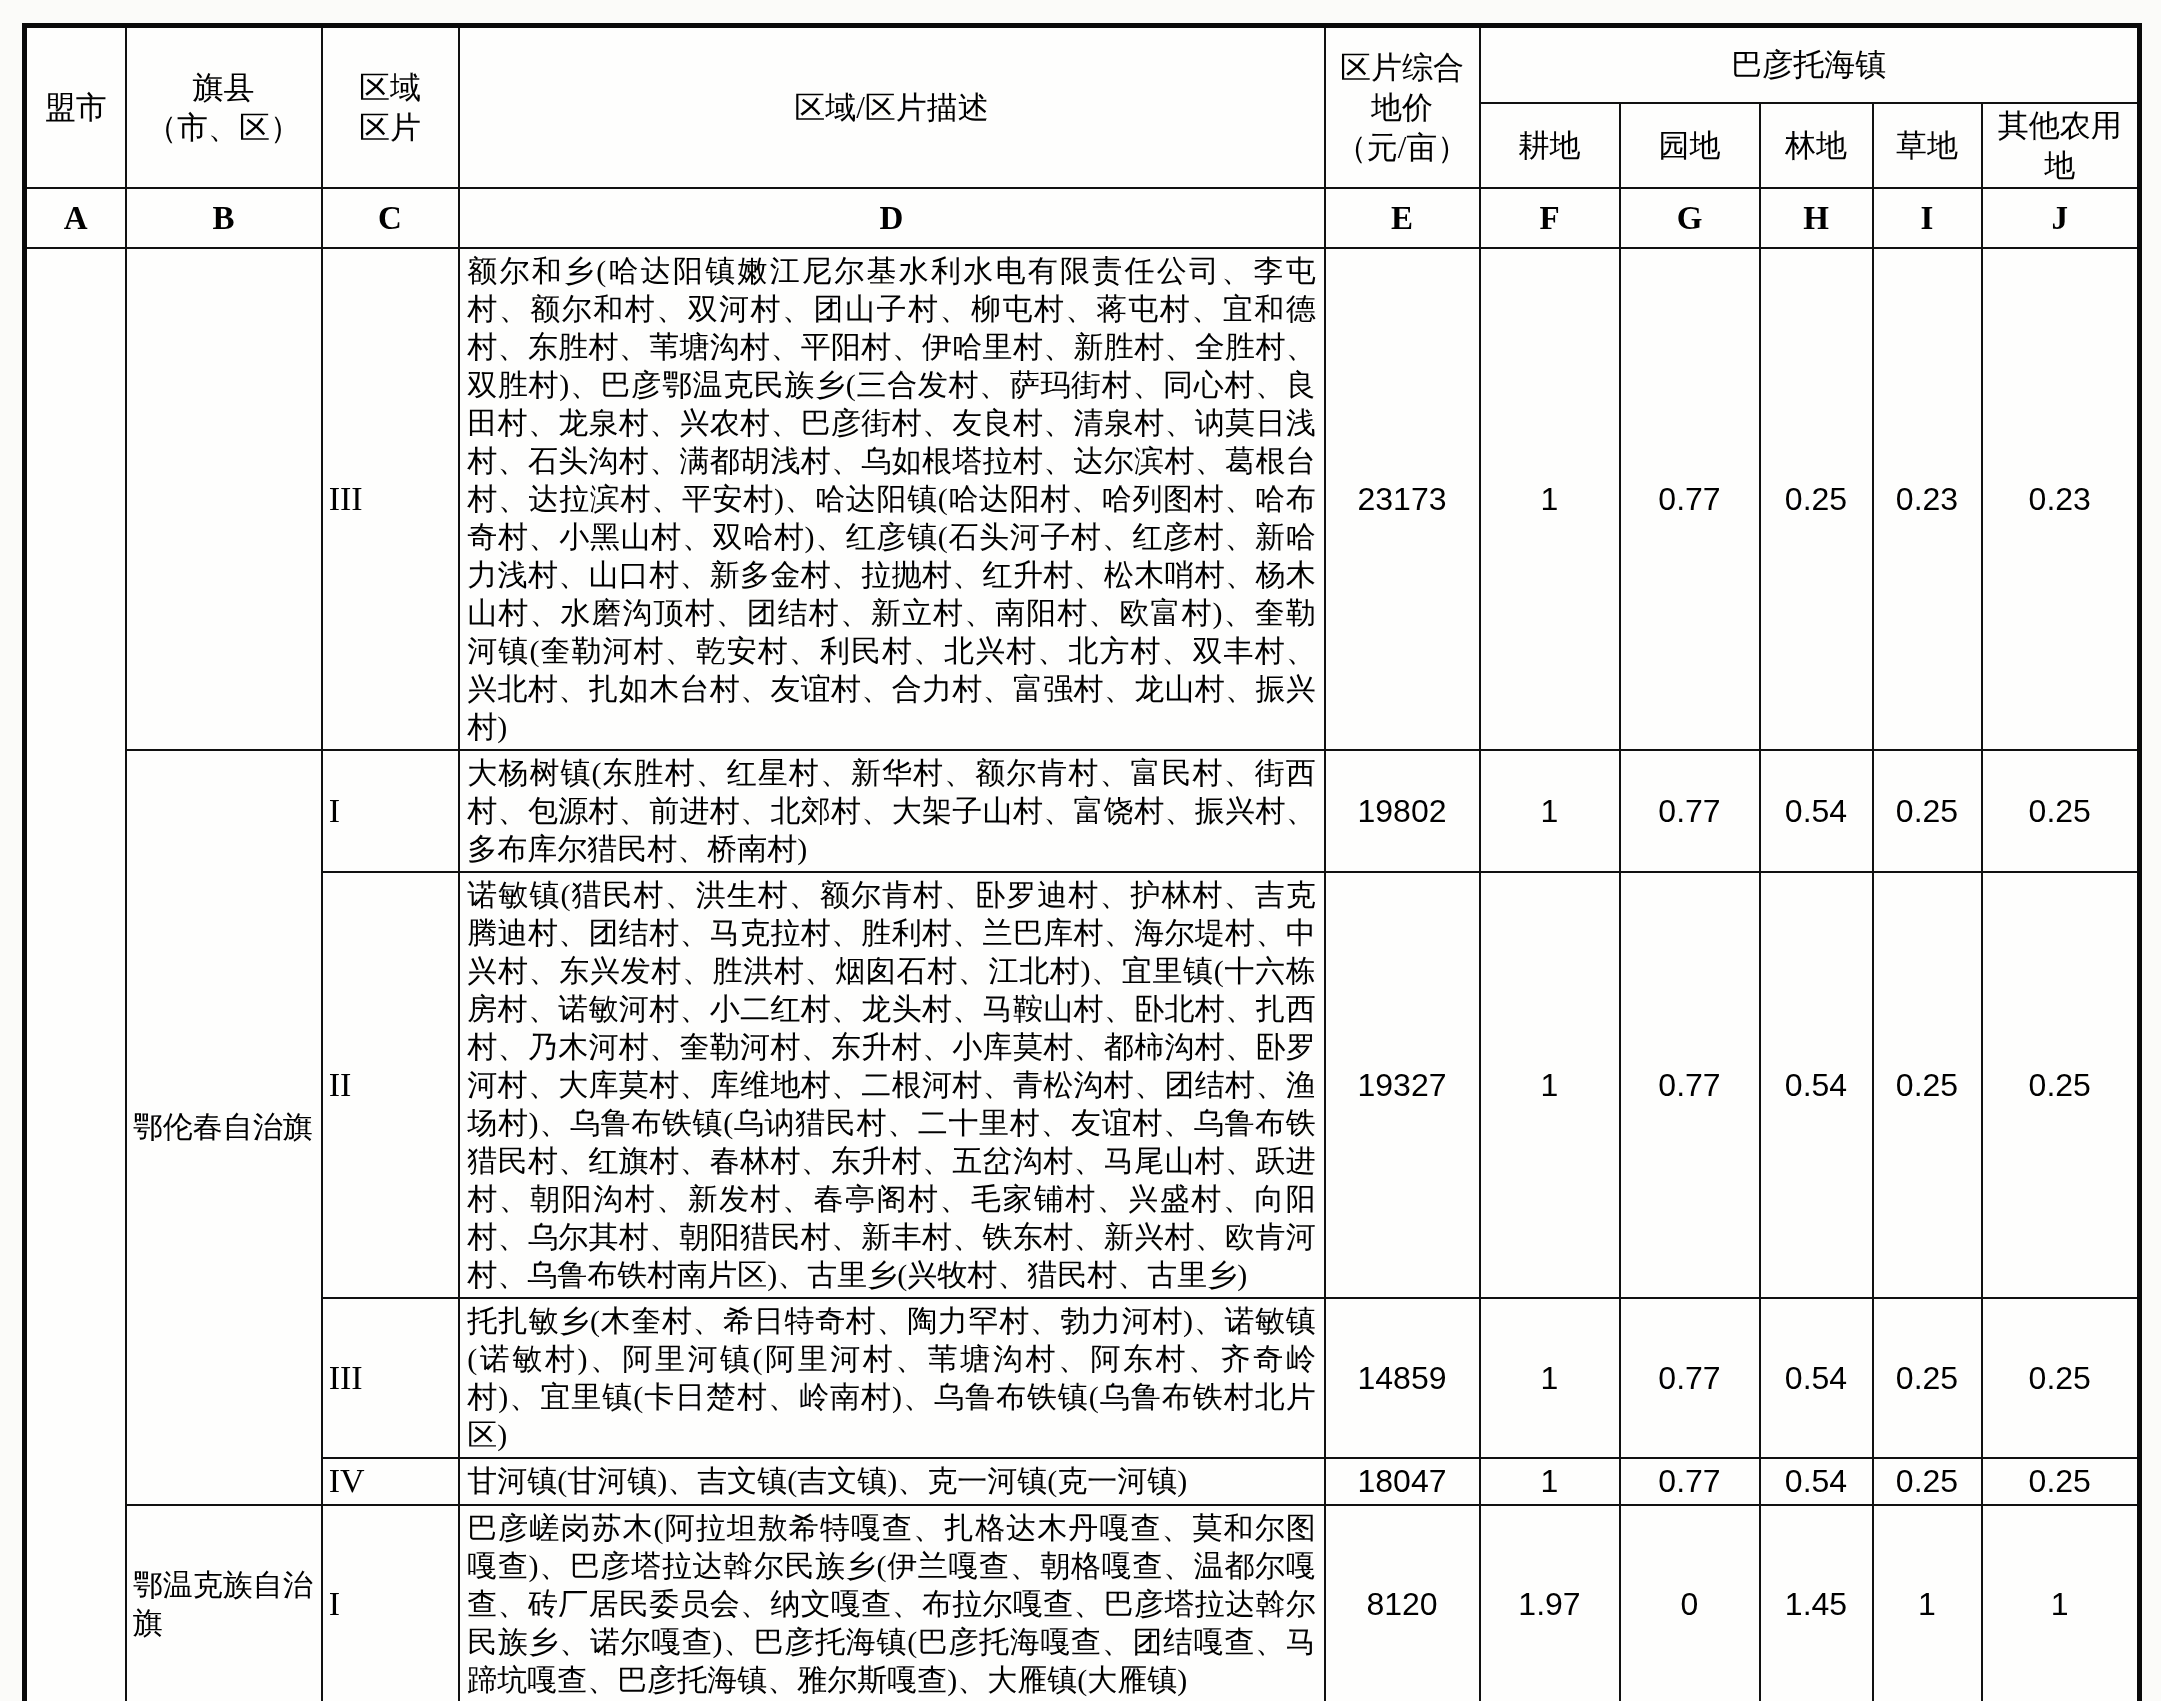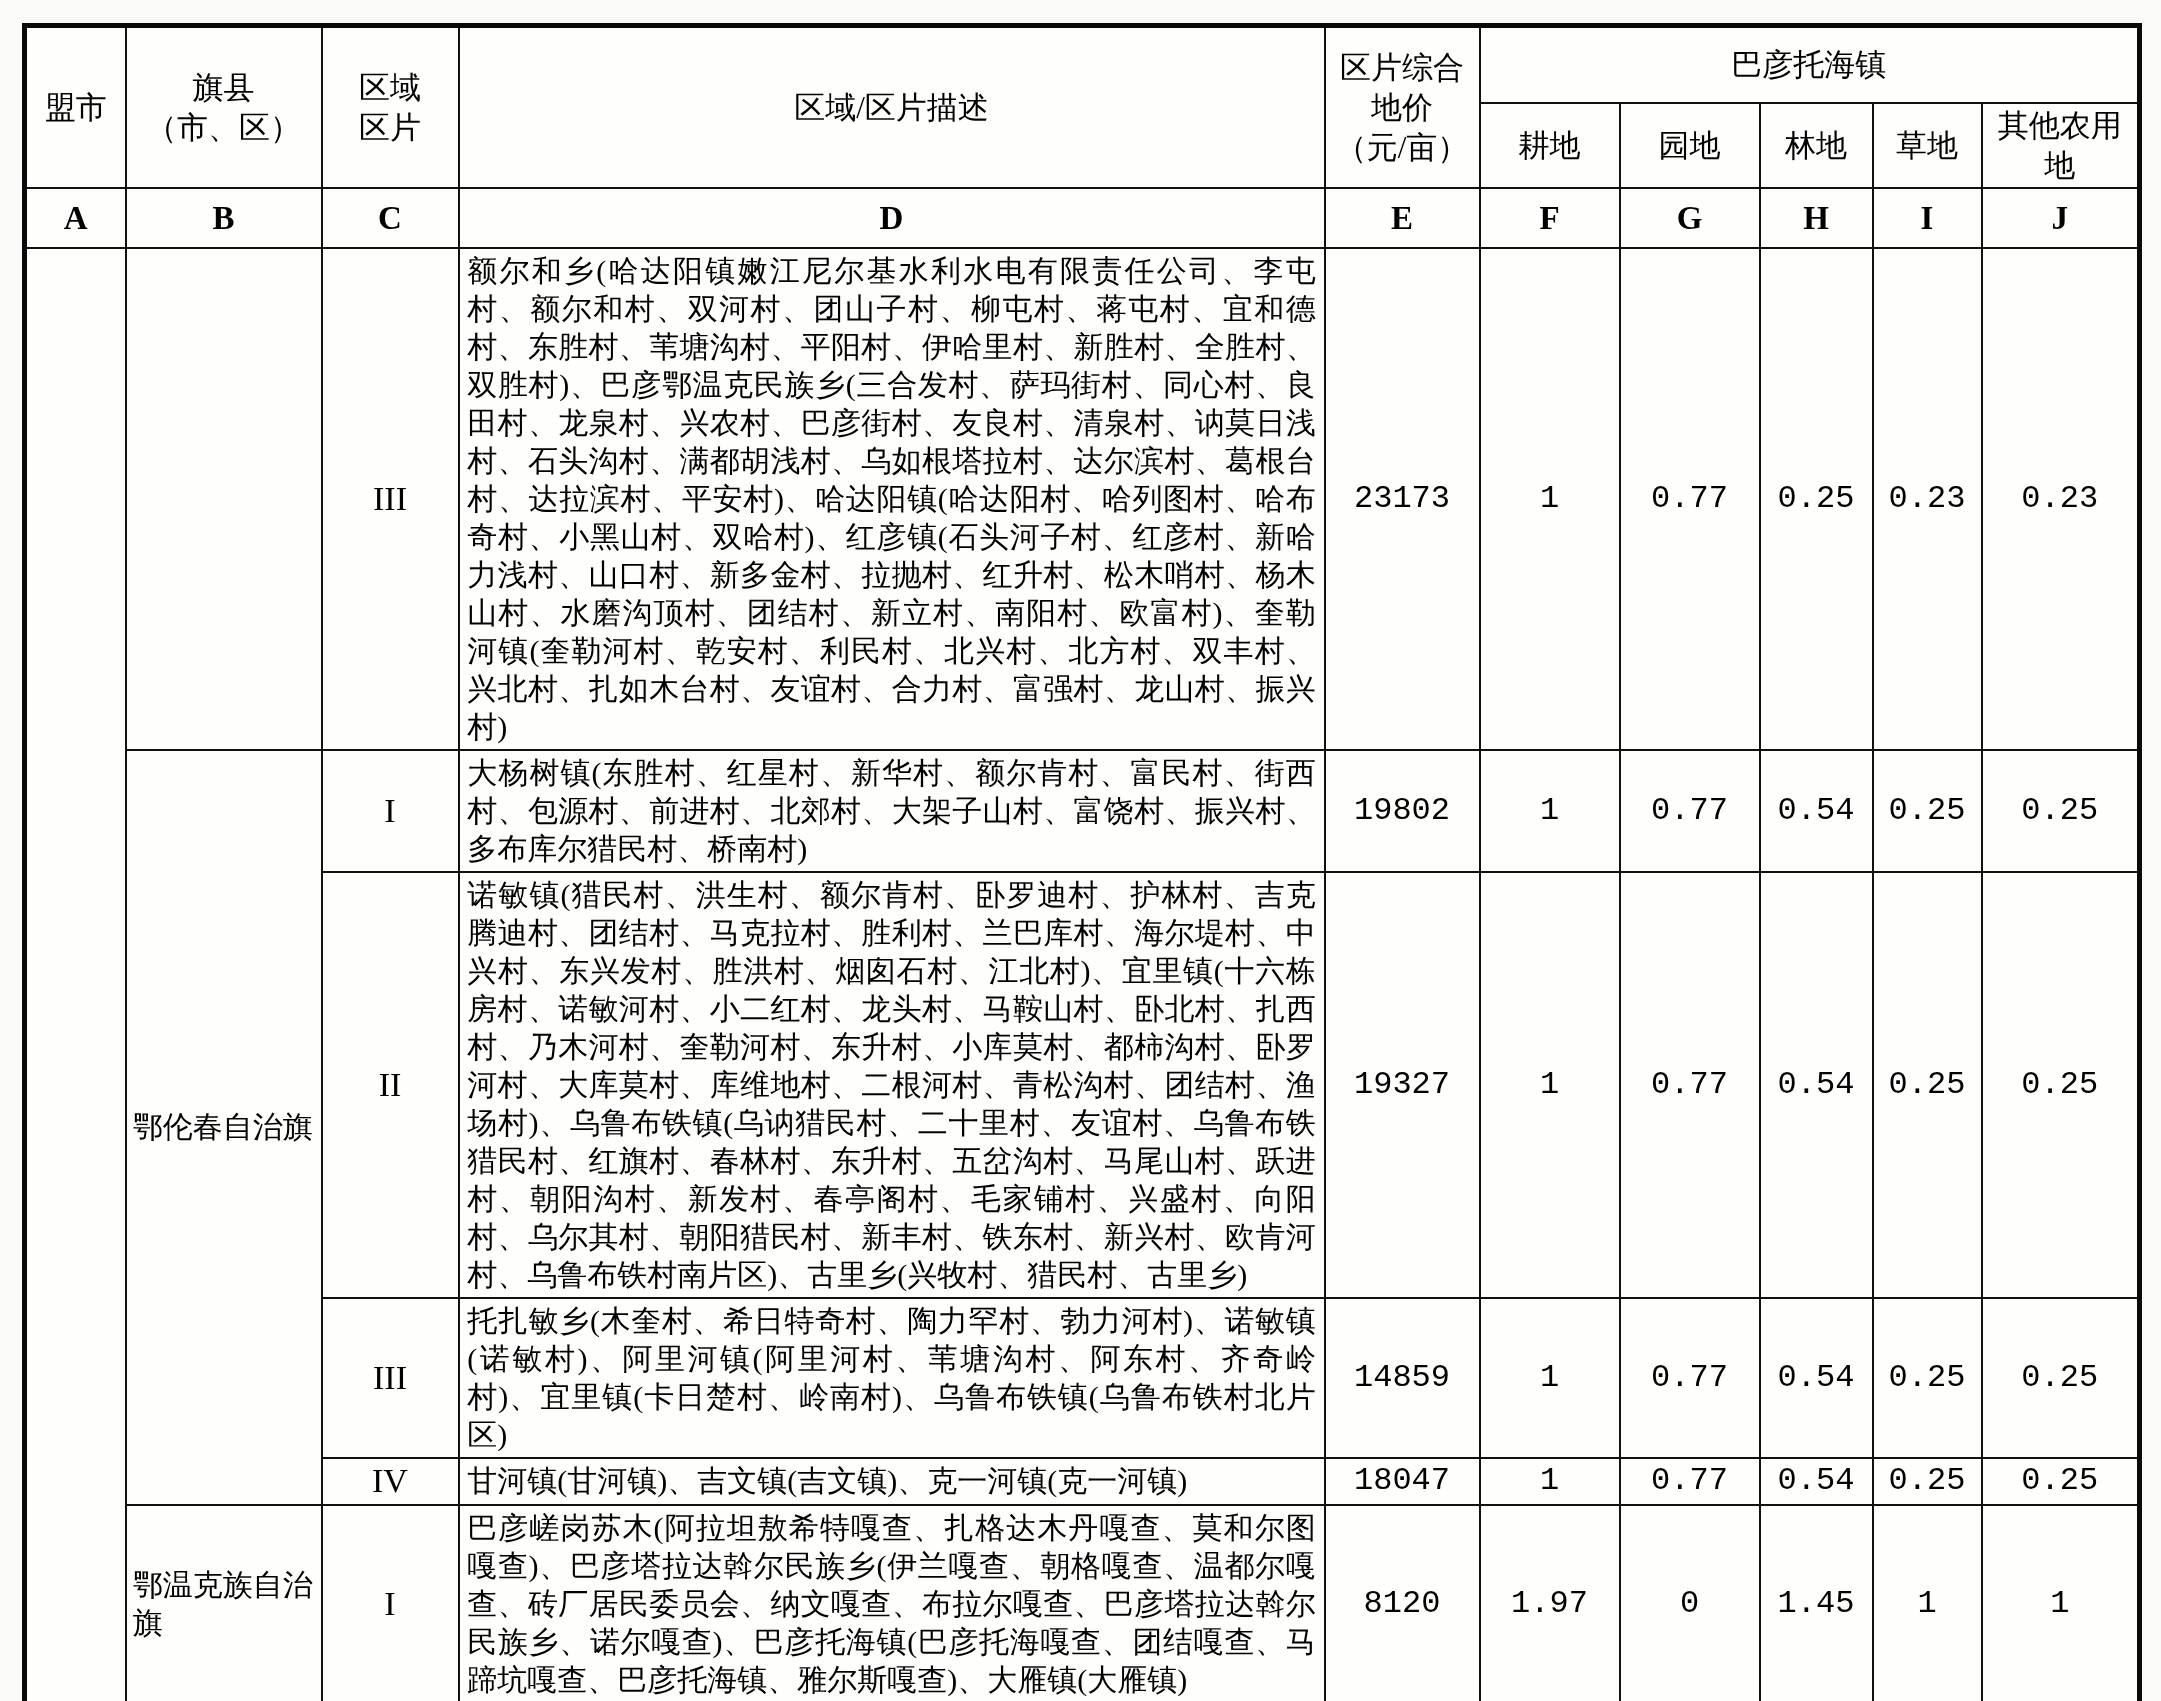--- a/index.html
+++ b/index.html
@@ -39,39 +39,39 @@
   }
   .hdr .ln { display: block; }
   .letters td {
     text-align: center;
     font-weight: bold;
     font-size: 33px;
     height: 54px;
     font-family: "Liberation Serif", "DejaVu Serif", serif;
   }
   td.zone {
-    text-align: center;
+    text-align: left;
     font-size: 34px;
     font-family: "Liberation Serif", "DejaVu Serif", serif;
   }
   td.county {
     text-align: left;
     font-size: 30px;
   }
   td.desc {
     text-align: justify;
     text-justify: inter-ideograph;
     vertical-align: middle;
     padding: 3.1px 7.8px;
     border-radius: 12px;
   }
   td.num {
     text-align: center;
     font-size: 32px;
-    font-family: Liberation Mono, monospace;
+    font-family: Liberation Sans, sans-serif;
   }
   tr.hrow1 td { height: 71px; }
   tr.hrow2 td { height: 76px; }
 </style>
 </head>
 <body>
 
 <div class="page">
   <table class="landprice">
     <colgroup>

